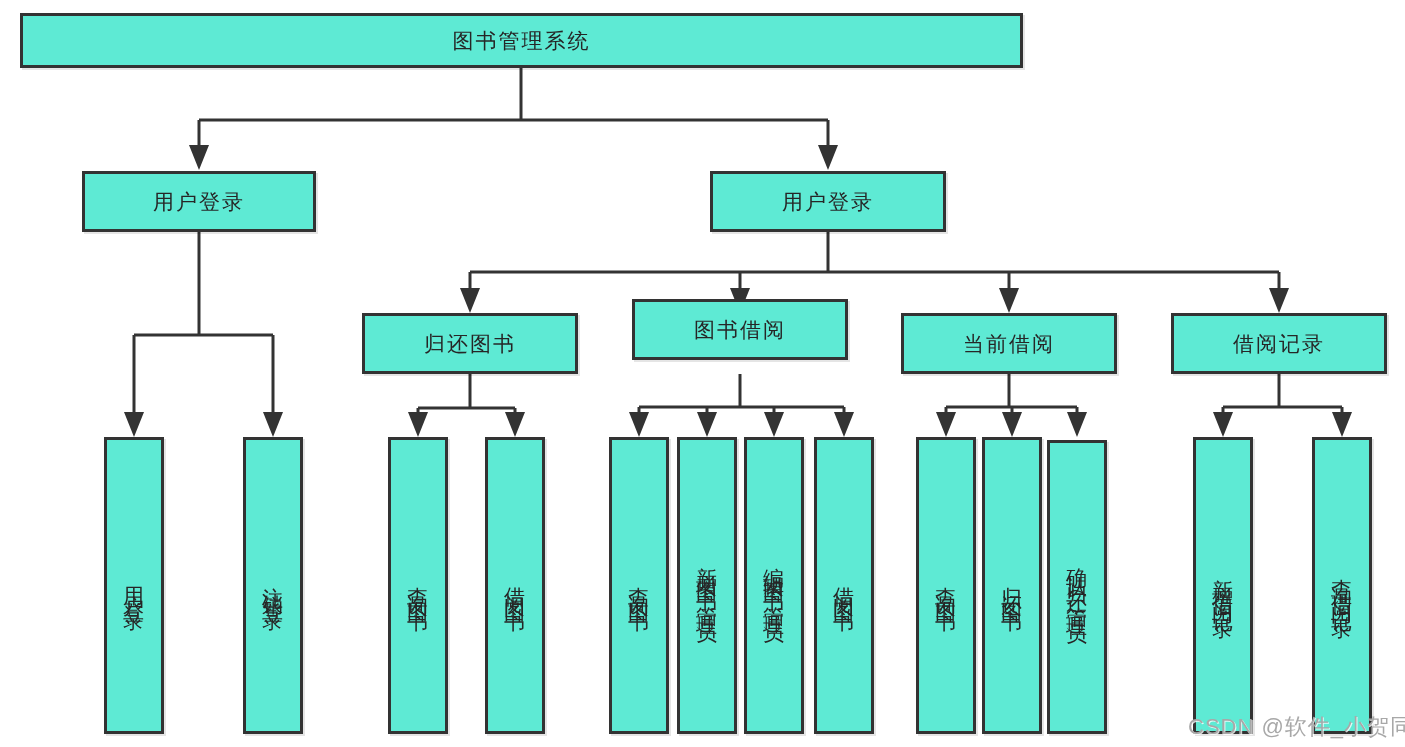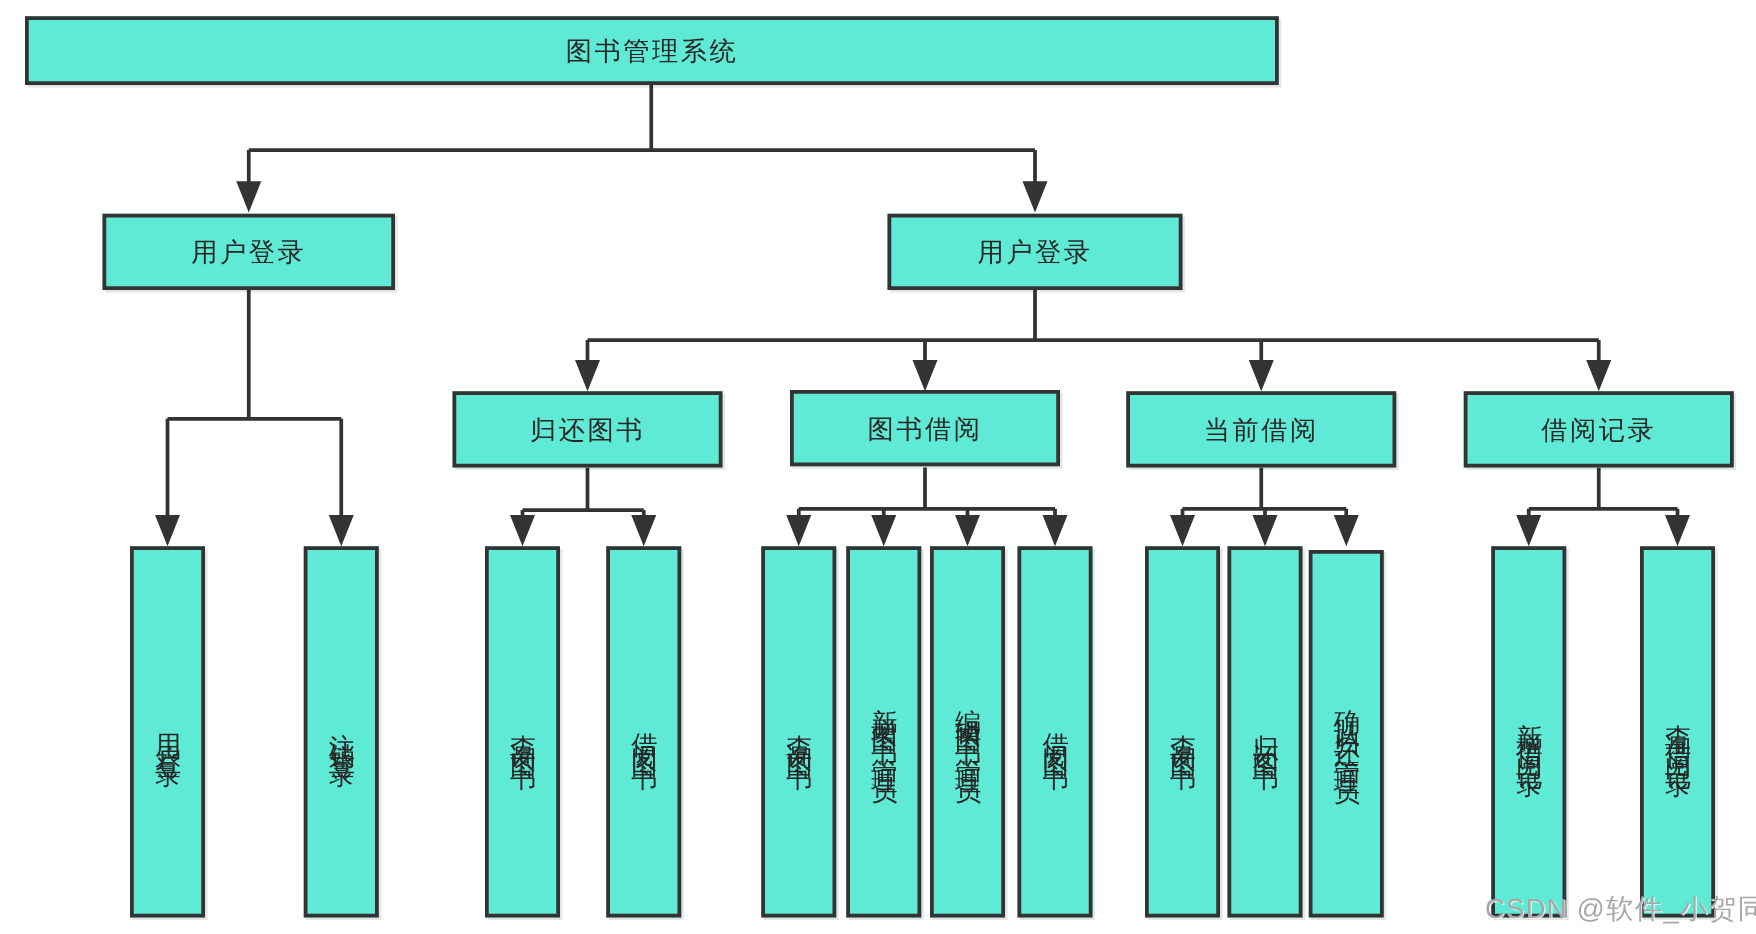--- a/index.html
+++ b/index.html
@@ -114,21 +114,21 @@
       <polygon points="1332,412 1352,412 1342,437"></polygon>
     </g>
   </svg>
 
   <div class="box" style="left:20px;top:13px;width:1003px;height:55px">图书管理系统</div>
 
   <div class="box" style="left:82px;top:171px;width:234px;height:61px">用户登录</div>
   <div class="box" style="left:710px;top:171px;width:236px;height:61px">用户登录</div>
 
   <div class="box" style="left:362px;top:313px;width:216px;height:61px">归还图书</div>
-  <div class="box" style="left:632px;top:312px;width:216px;height:61px">图书借阅</div>
+  <div class="box" style="left:632px;top:299px;width:216px;height:61px">图书借阅</div>
   <div class="box" style="left:901px;top:313px;width:216px;height:61px">当前借阅</div>
   <div class="box" style="left:1171px;top:313px;width:216px;height:61px">借阅记录</div>
 
   <div class="box v" style="left:104px;top:437px;width:60px;height:297px">用户登录</div>
   <div class="box v" style="left:243px;top:437px;width:60px;height:297px">注销登录</div>
 
   <div class="box v" style="left:388px;top:437px;width:60px;height:297px">查询图书</div>
   <div class="box v" style="left:485px;top:437px;width:60px;height:297px">借阅图书</div>
 
   <div class="box v" style="left:609px;top:437px;width:60px;height:297px">查询图书</div>

